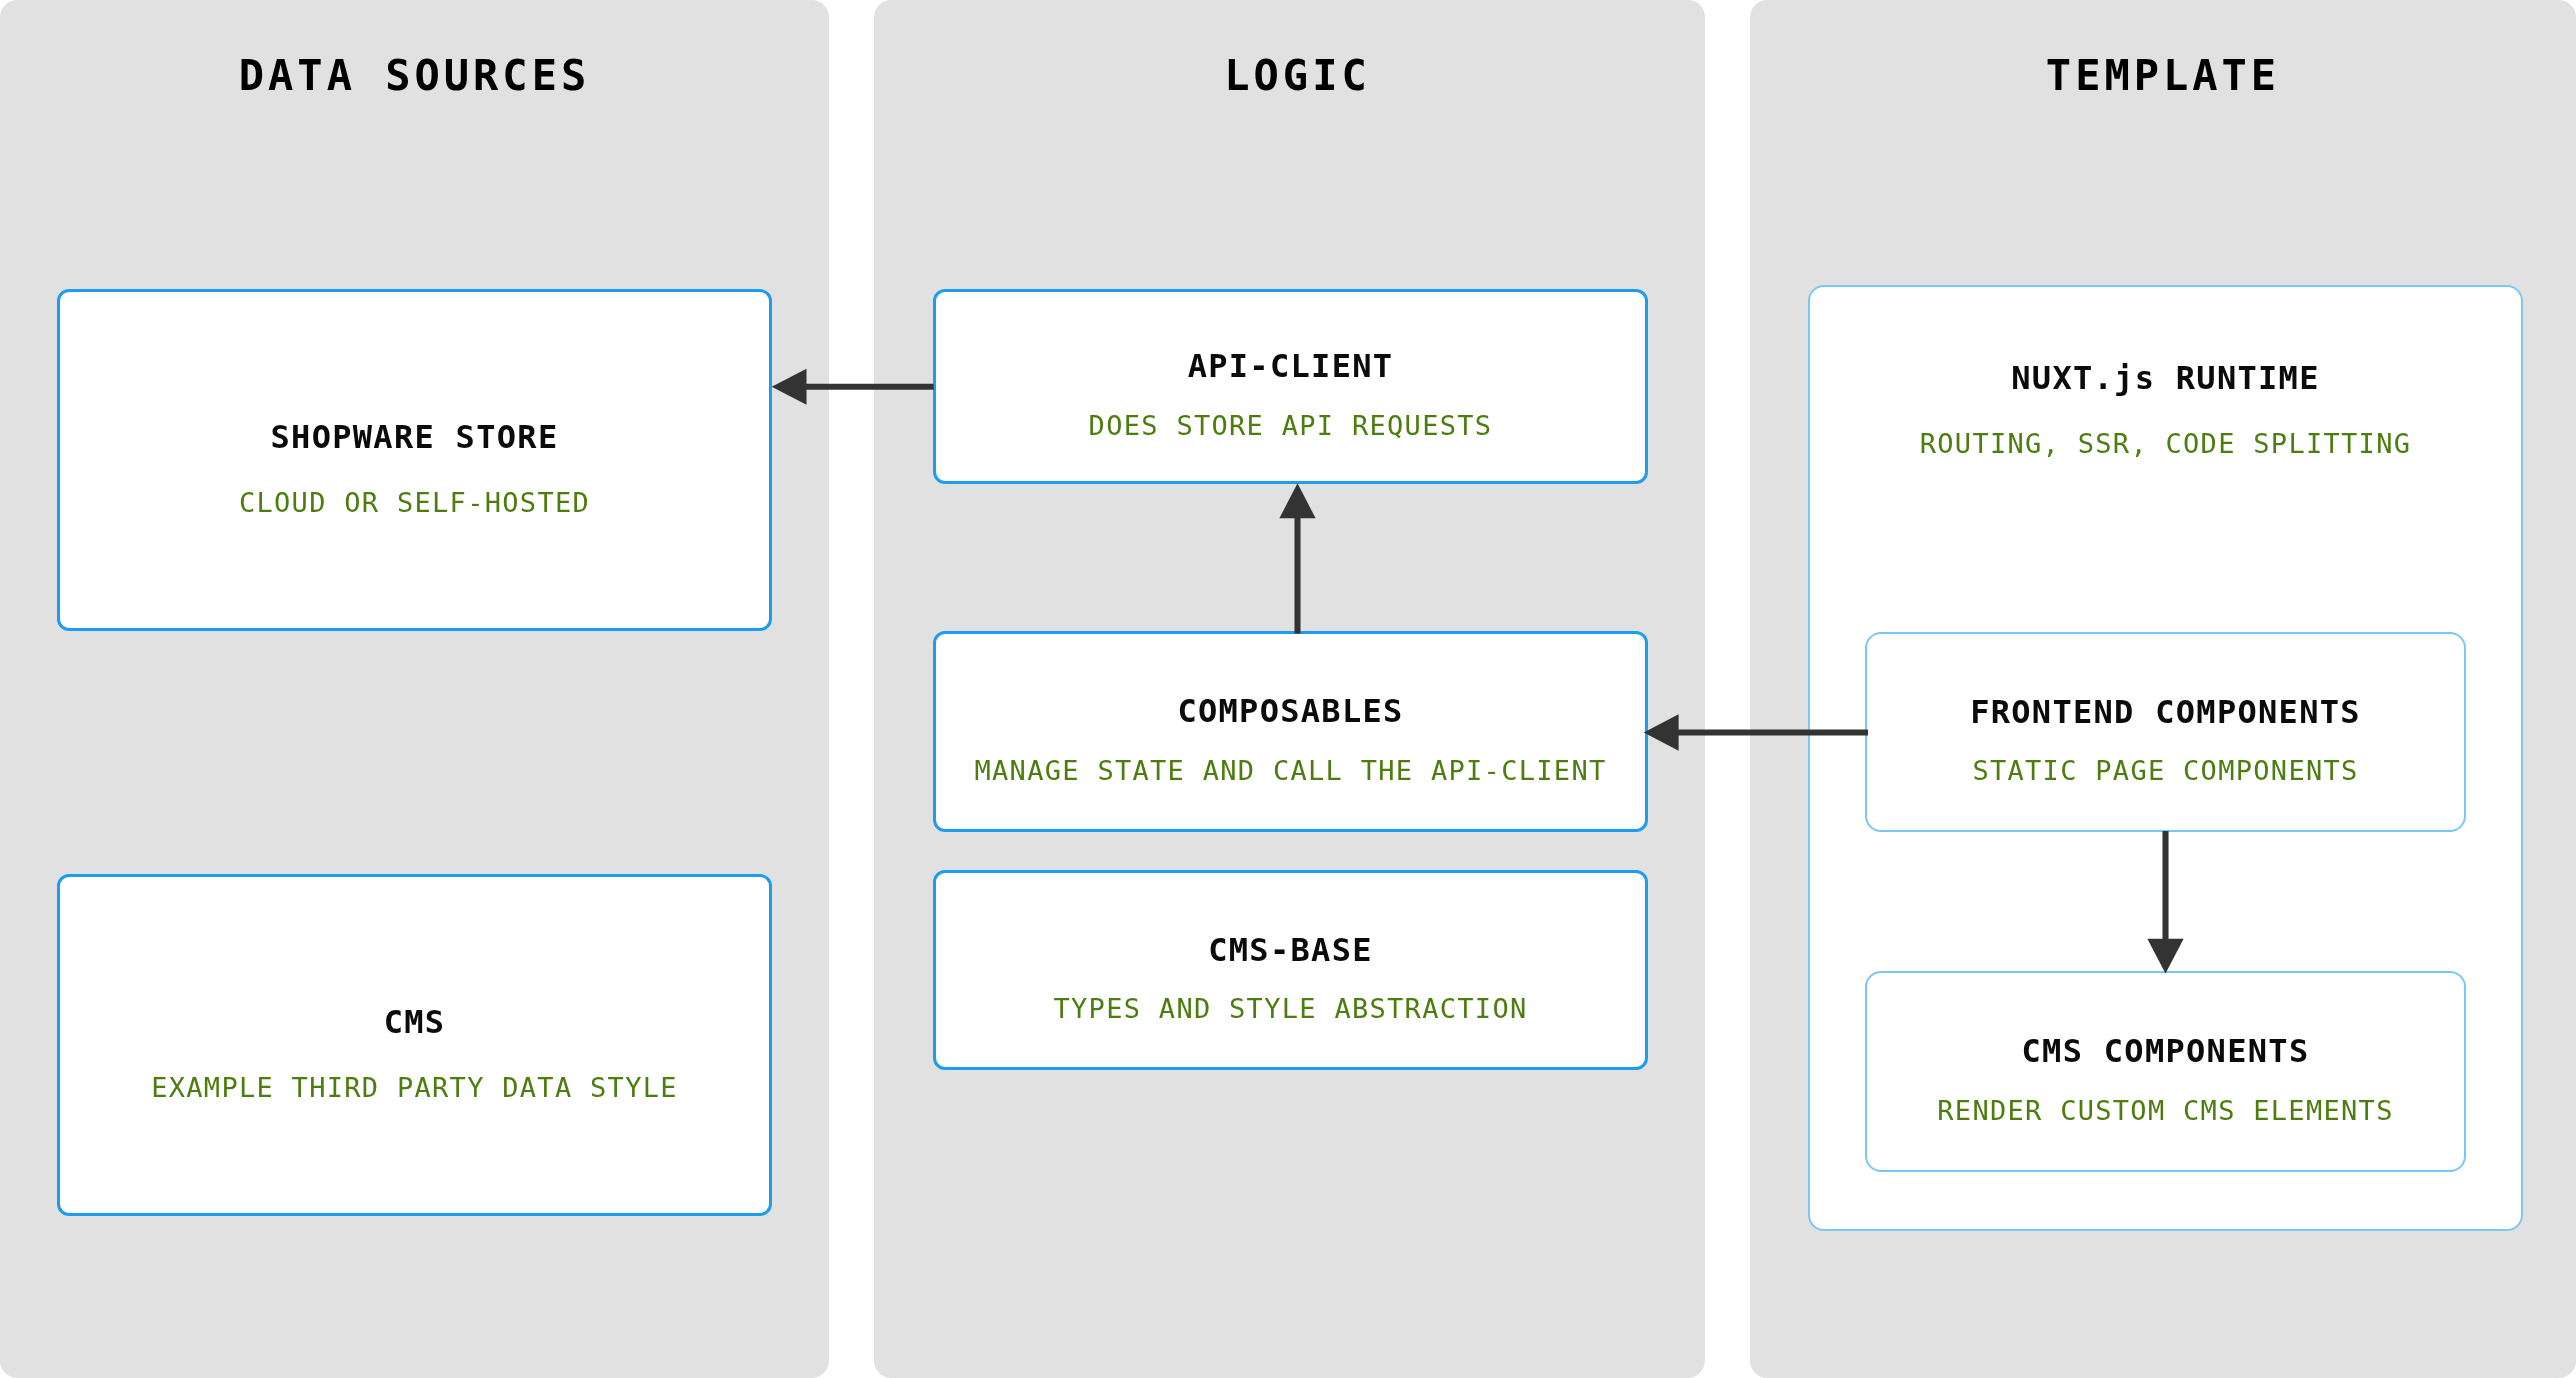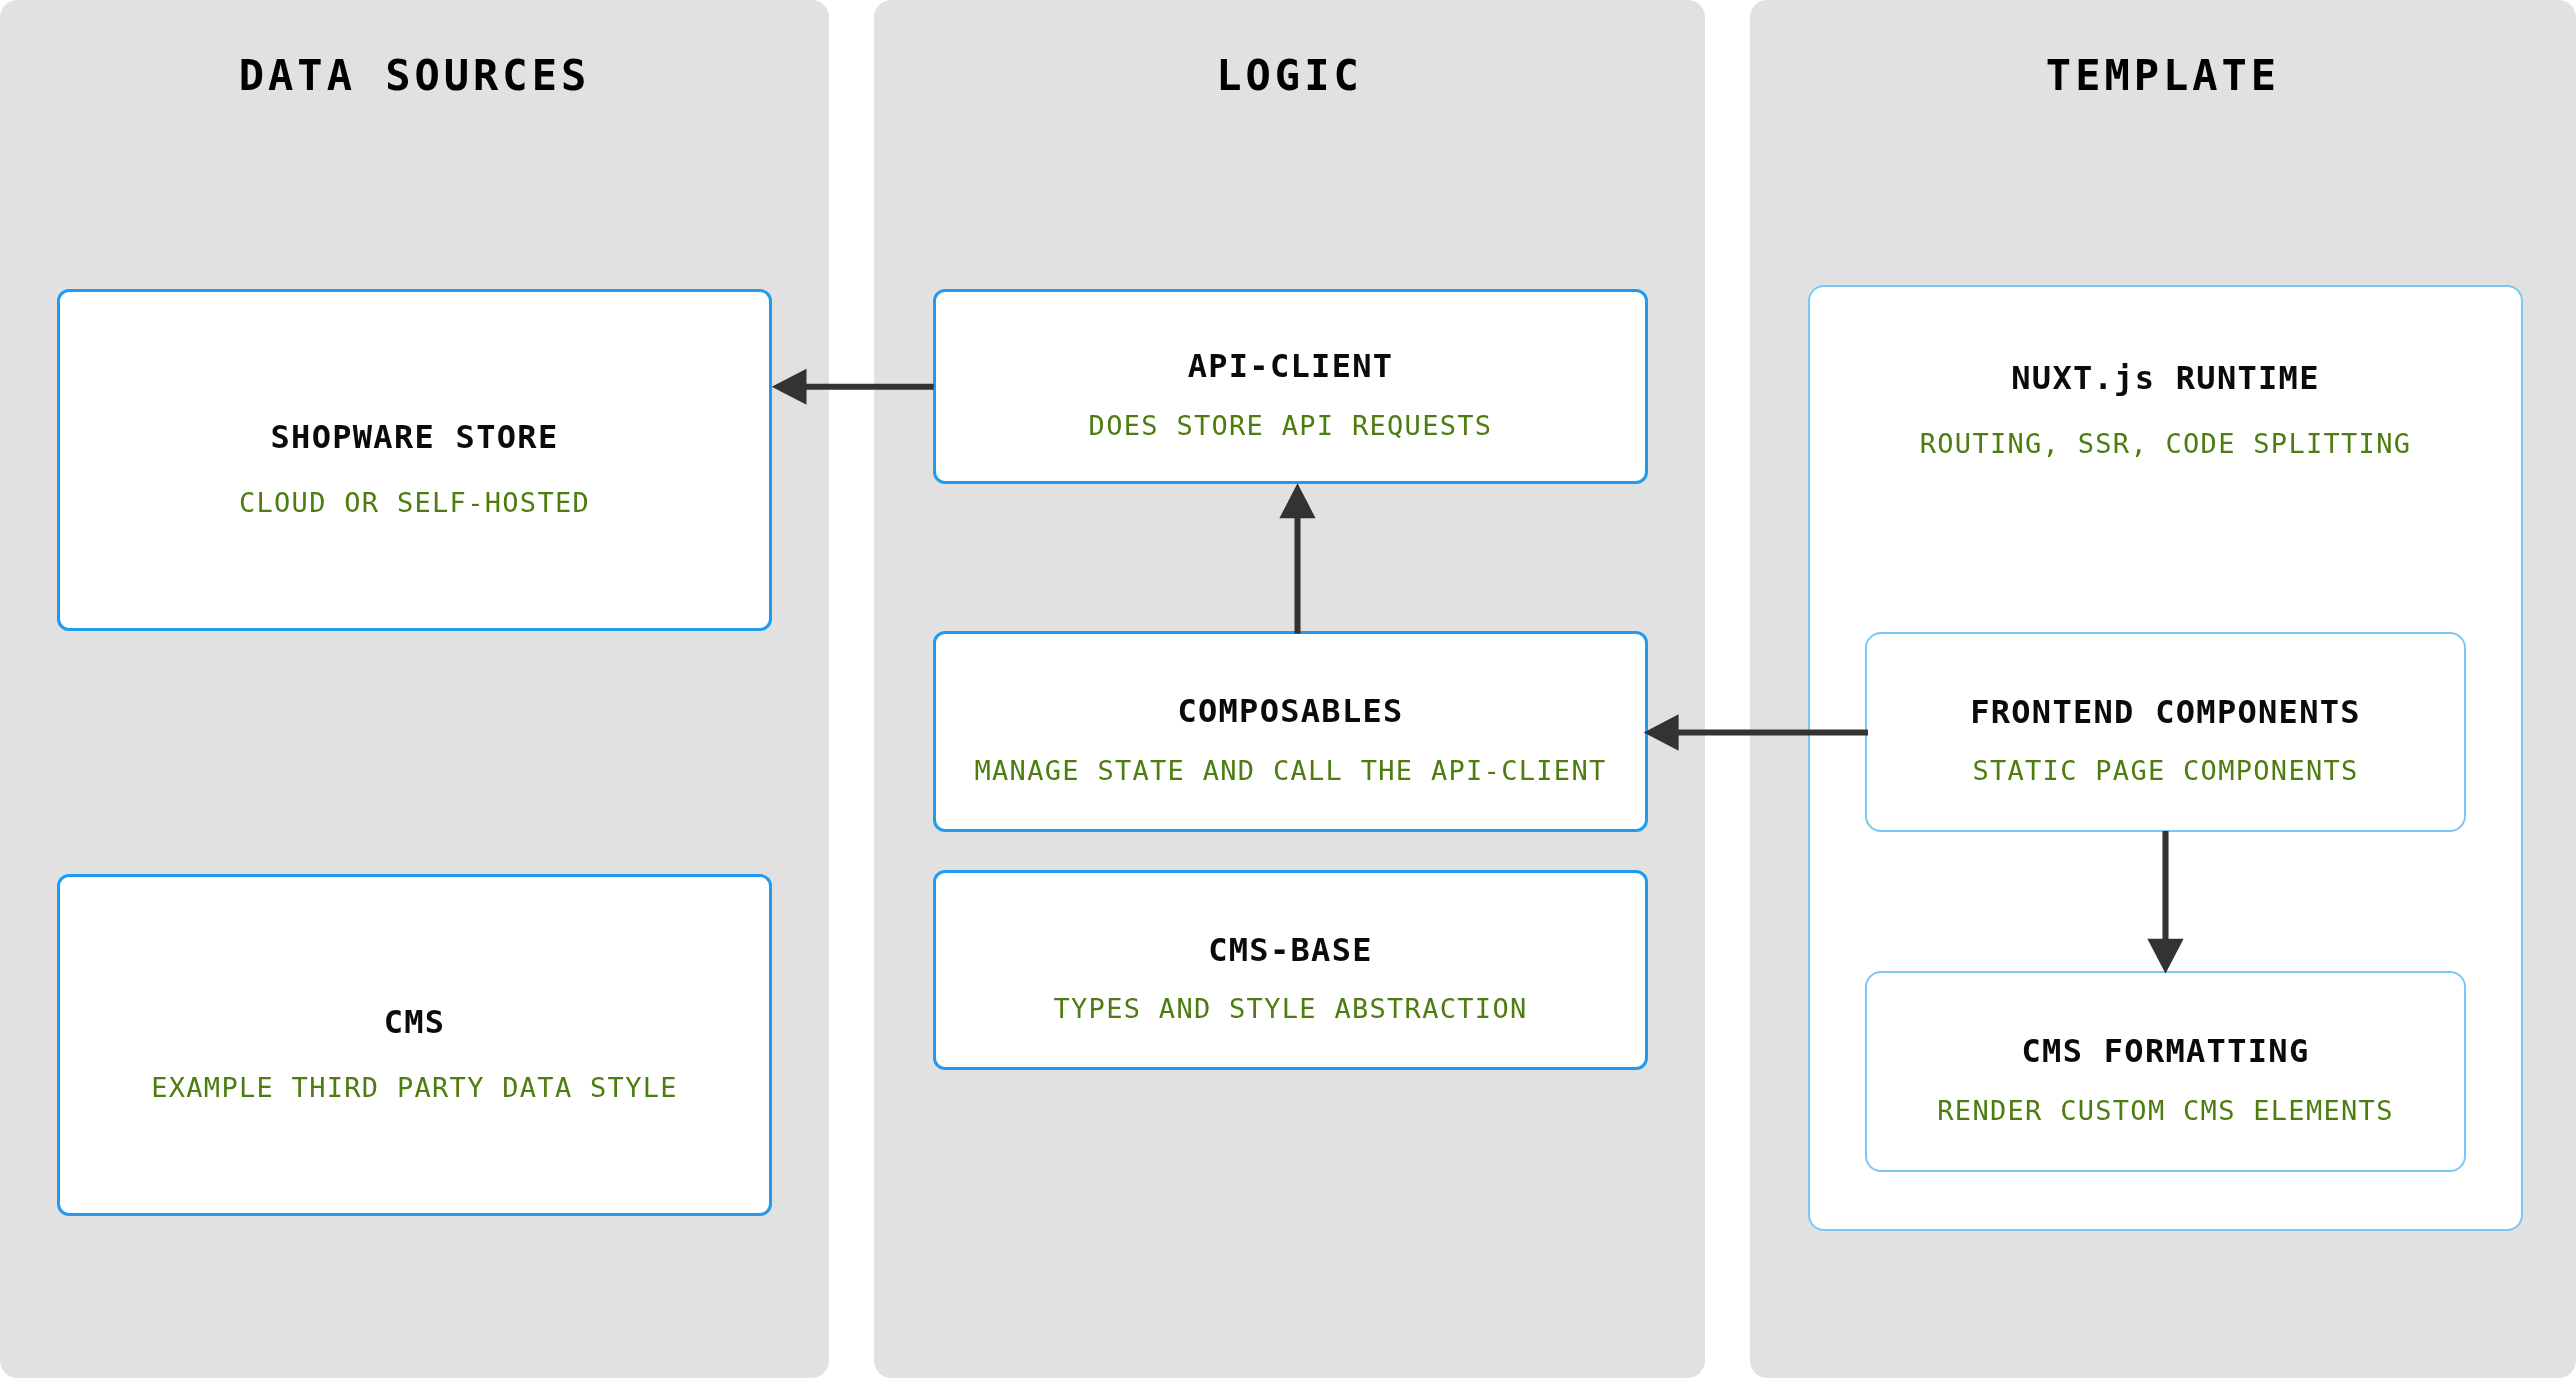--- a/index.html
+++ b/index.html
@@ -49,21 +49,21 @@
     <div class="node-sub">CLOUD OR SELF-HOSTED</div>
   </div>
 
   <div class="node" style="left:57px;top:874px;width:715px;height:342px;">
     <div class="node-title">CMS</div>
     <div class="gap-t"></div>
     <div class="node-sub">EXAMPLE THIRD PARTY DATA STYLE</div>
   </div>
 
   <div class="lane" style="left:874px;top:0px;width:831px;height:1378px;">
-    <div class="lane-title" style="top:55px;">LOGIC</div>
+    <div class="lane-title" style="top:55px;padding-left:8px;">LOGIC</div>
   </div>
 
   <div class="node" style="left:933px;top:289px;width:715px;height:195px;">
     <div class="node-title">API-CLIENT</div>
     <div class="gap-c"></div>
     <div class="node-sub">DOES STORE API REQUESTS</div>
   </div>
 
   <div class="node" style="left:933px;top:631px;width:715px;height:201px;">
     <div class="node-title">COMPOSABLES</div>
@@ -88,21 +88,21 @@
     <div class="node-sub">ROUTING, SSR, CODE SPLITTING</div>
   </div>
 
   <div class="node light" style="left:1865px;top:632px;width:601px;height:200px;">
     <div class="node-title">FRONTEND COMPONENTS</div>
     <div class="gap-c"></div>
     <div class="node-sub">STATIC PAGE COMPONENTS</div>
   </div>
 
   <div class="node light" style="left:1865px;top:971px;width:601px;height:201px;">
-    <div class="node-title">CMS FORMATTING</div>
+    <div class="node-title">CMS COMPONENTS</div>
     <div class="gap-c"></div>
     <div class="node-sub">RENDER CUSTOM CMS ELEMENTS</div>
   </div>
 
   <svg class="edge" style="left:765px;top:357px;" width="174" height="81" viewBox="0 0 260 120">
     <line x1="252" y1="44" x2="48" y2="44" stroke="#333333" stroke-width="9"></line>
     <polygon points="10,44 62,17 62,71" fill="#333333"></polygon>
   </svg>
 
   <svg class="edge" style="left:1257px;top:478px;" width="81" height="161" viewBox="0 0 120 240">

